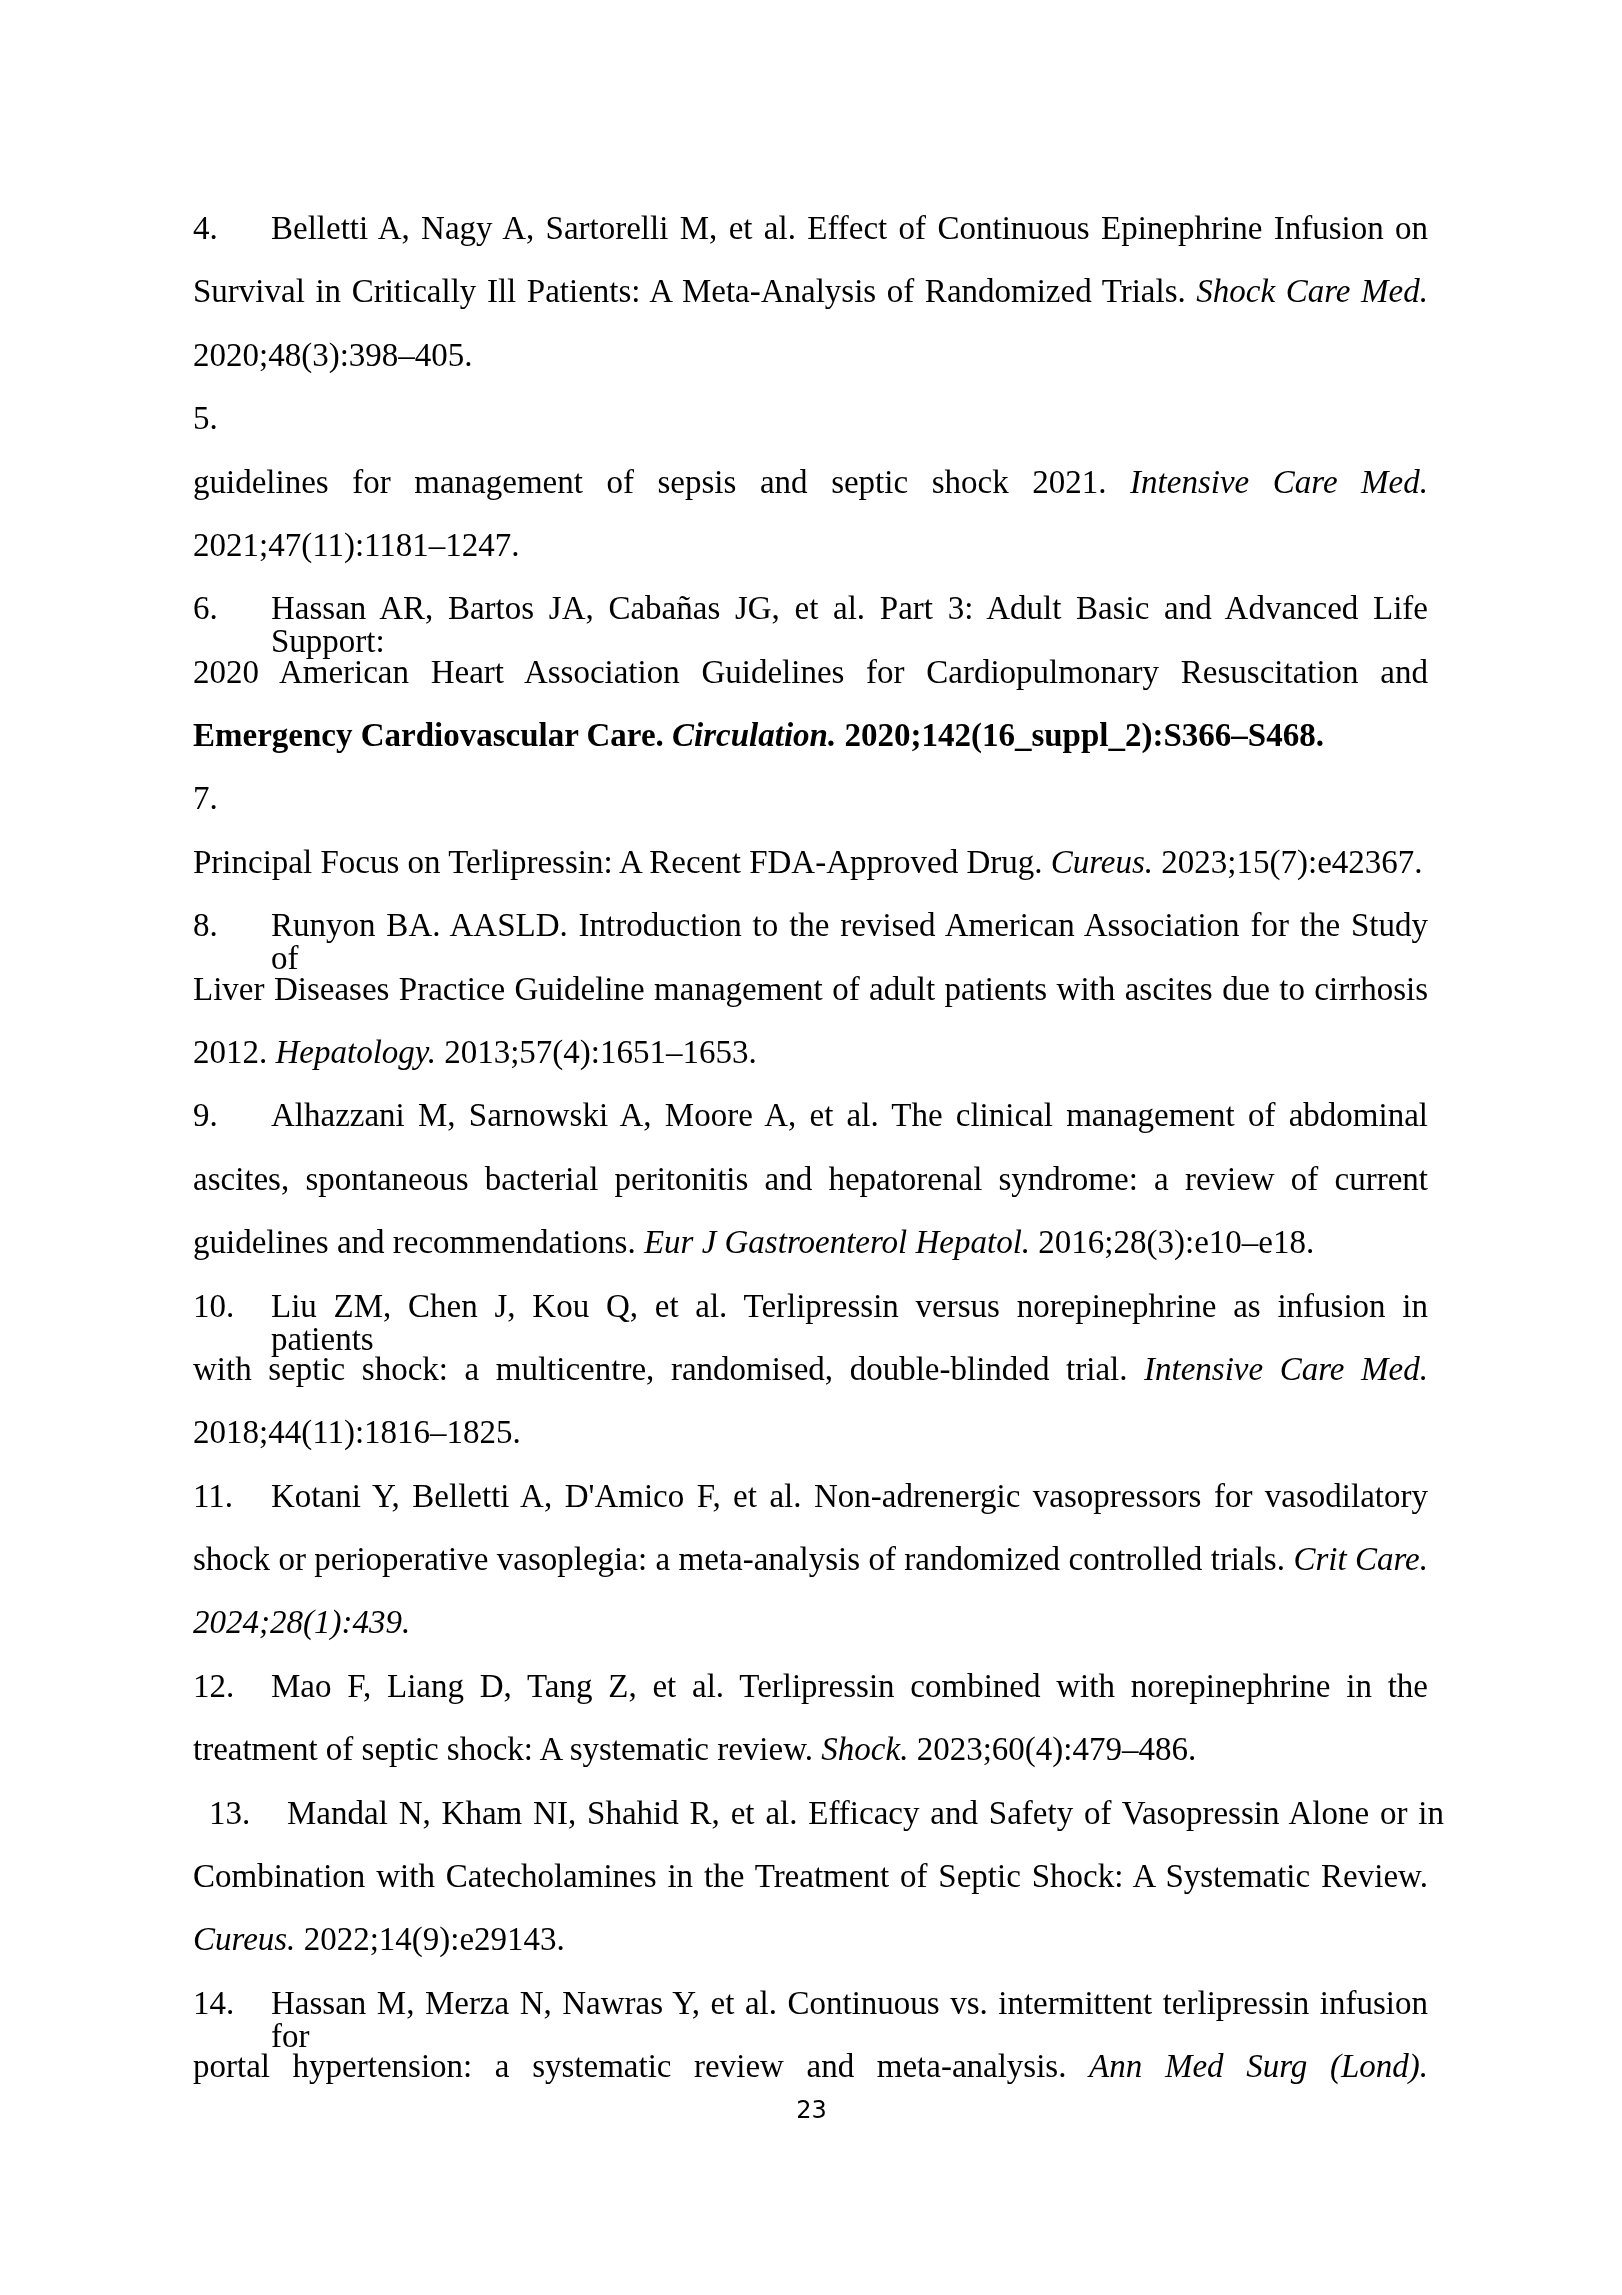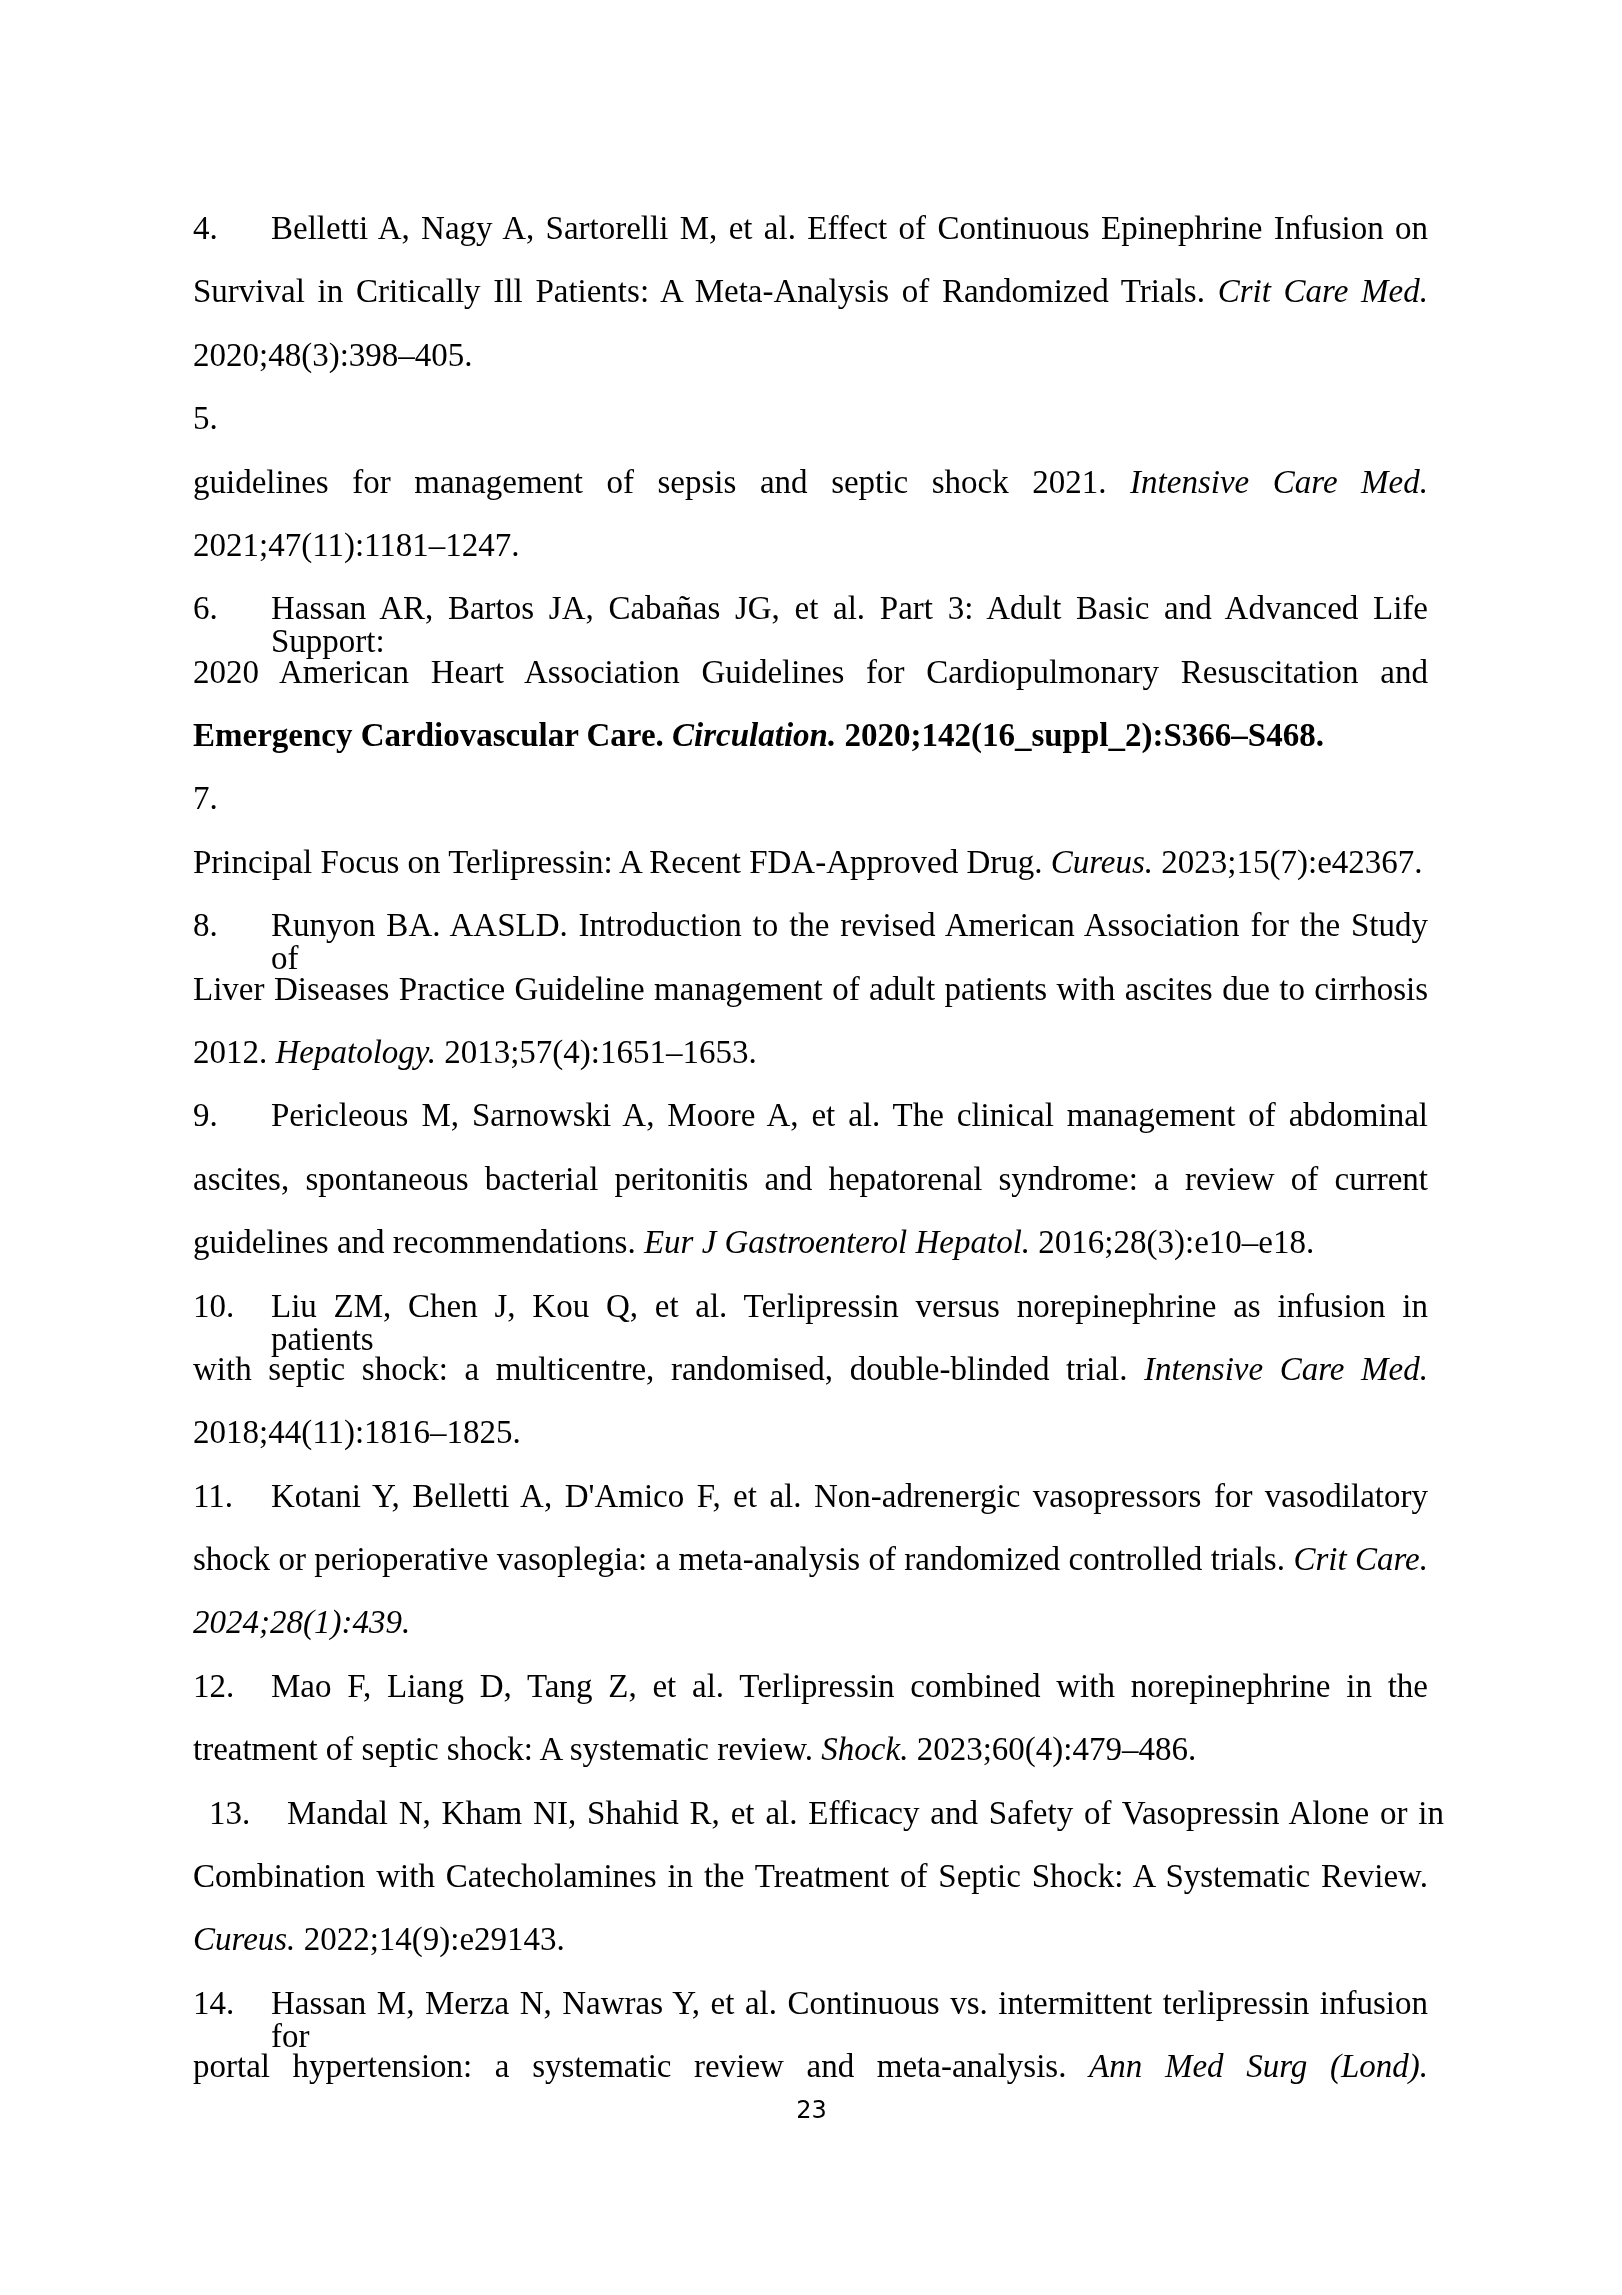--- a/index.html
+++ b/index.html
@@ -78,21 +78,21 @@
 <body>
 
 <div id="page">
   <div id="ref-list">
       <div>
         <div class="line first" style="top: 212px;">
           <span class="num">4.</span>
           <div class="text"><span>Belletti A, Nagy A, Sartorelli M, et al. Effect of Continuous Epinephrine Infusion on</span></div>
         </div>
         <div class="line" style="top: 275px;">
-          <div class="text"><span>Survival in Critically Ill Patients: A Meta-Analysis of Randomized Trials. </span><span class="it">Crit Care Med.</span></div>
+          <div class="text"><span>Survival in Critically Ill Patients: A Meta-Analysis of Randomized Trials. </span><span class="it">Shock Care Med.</span></div>
         </div>
         <div class="line last" style="top: 339px;">
           <div class="text"><span>2020;48(3):398–405.</span></div>
         </div>
       </div>
       <div>
         <div class="line first" style="top: 402px;">
           <span class="num">5.</span>
         </div>
         <div class="line" style="top: 466px;">
@@ -130,21 +130,21 @@
         <div class="line" style="top: 973px;">
           <div class="text"><span>Liver Diseases Practice Guideline management of adult patients with ascites due to cirrhosis</span></div>
         </div>
         <div class="line last" style="top: 1036px;">
           <div class="text"><span>2012. </span><span class="it">Hepatology.</span><span> 2013;57(4):1651–1653.</span></div>
         </div>
       </div>
       <div>
         <div class="line first" style="top: 1099px;">
           <span class="num">9.</span>
-          <div class="text"><span>Pericleous M, Sarnowski A, Moore A, et al. The clinical management of abdominal</span></div>
+          <div class="text"><span>Alhazzani M, Sarnowski A, Moore A, et al. The clinical management of abdominal</span></div>
         </div>
         <div class="line" style="top: 1163px;">
           <div class="text"><span>ascites, spontaneous bacterial peritonitis and hepatorenal syndrome: a review of current</span></div>
         </div>
         <div class="line last" style="top: 1226px;">
           <div class="text"><span>guidelines and recommendations. </span><span class="it">Eur J Gastroenterol Hepatol.</span><span> 2016;28(3):e10–e18.</span></div>
         </div>
       </div>
       <div>
         <div class="line first" style="top: 1290px;">

